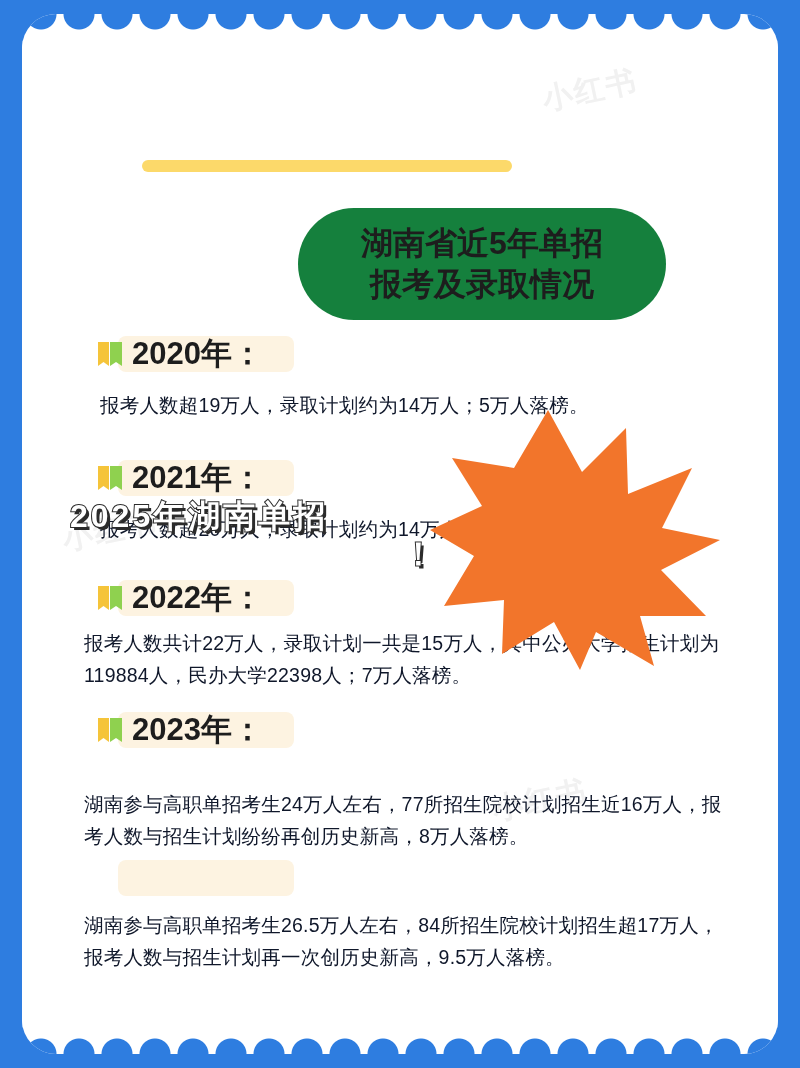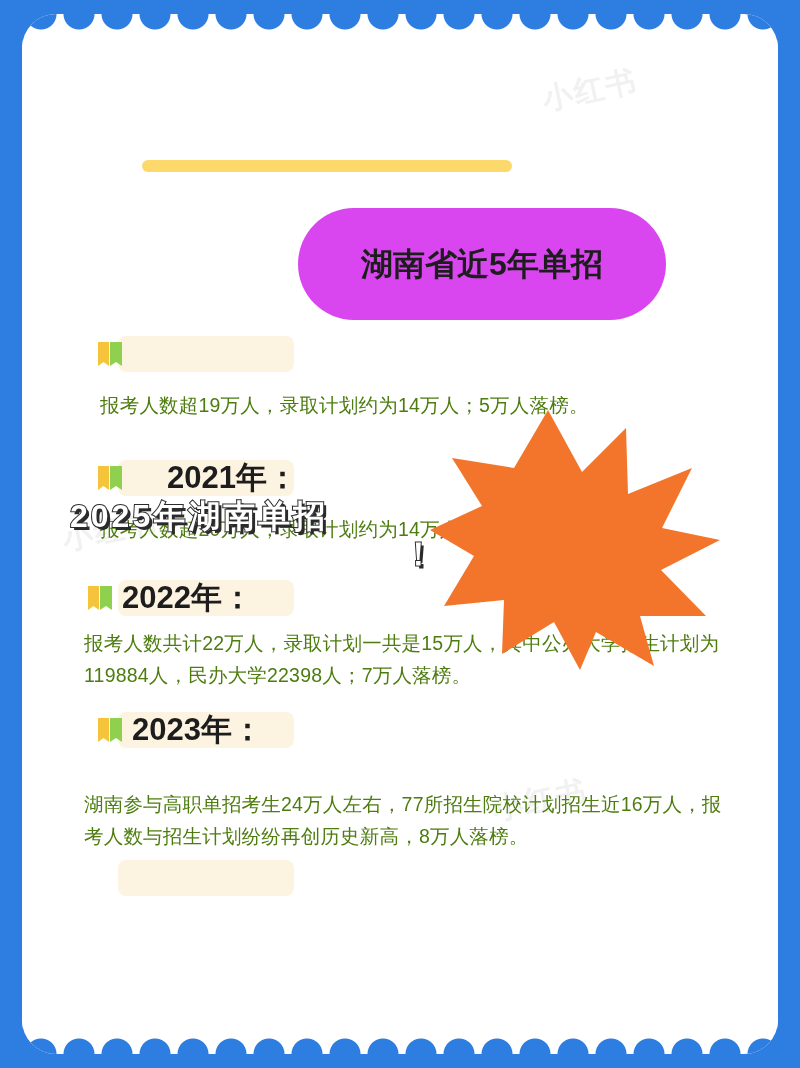--- a/index.html
+++ b/index.html
@@ -103,21 +103,21 @@
     z-index: 2;
   }
 
   
   .subtitle-pill {
     position: absolute;
     left: 276px;
     top: 168px;
     width: 368px;
     height: 112px;
-    background: #d946ef;
+    background: #15803d;
     border-radius: 56px;
     display: flex;
     flex-direction: column;
     align-items: center;
     justify-content: center;
   }
   .subtitle-pill div {
     font-size: 32px;
     font-weight: bold;
     color: #1d1d1d;
@@ -153,21 +153,21 @@
     font-size: 31px;
     font-weight: bold;
     color: #1d1d1d;
     white-space: nowrap;
   }
 
   
   .para {
     position: absolute;
     font-size: 19.5px;
-    color: #4d7c0f;
+    color: #0f172a;
     line-height: 1.62;
     letter-spacing: 0.2px;
   }
 
   
   .burst {
     position: absolute;
     left: 430px;
     top: 410px;
     width: 290px;
@@ -207,62 +207,65 @@
   <div class="inner">
 
     <div class="watermark wm1">小红书</div>
     <div class="watermark wm2">小红书</div>
     <div class="watermark wm3">小红书</div>
 
     <div class="title-underline"></div>
 
     <div class="subtitle-pill">
       <div>湖南省近5年单招</div>
+      <div>报考及录取情况</div>
     </div>
 
     <div class="year-chip" style="left:96px; top:296px; width:176px;"></div>
     <div class="year-row" style="left:74px; top:292px;">
       <svg class="book-icon" viewBox="0 0 28 30">
         <path d="M2 3 h11 v24 l-5.5-4 L2 27 z" fill="#f5c43a"></path>
         <path d="M14 3 h12 v24 l-6-4 -6 4 z" fill="#8fd14f"></path>
       </svg>
+      <span class="year-label">2020年：</span>
     </div>
     <div class="para" style="left:78px; top:350px; width:610px;">报考人数超19万人，录取计划约为14万人；5万人落榜。</div>
 
     <div class="year-chip" style="left:96px; top:420px; width:176px;"></div>
-    <div class="year-row" style="left:74px; top:416px;gap:35px;">
+    <div class="year-row" style="left:74px; top:416px;">
       <svg class="book-icon" viewBox="0 0 28 30">
         <path d="M2 3 h11 v24 l-5.5-4 L2 27 z" fill="#f5c43a"></path>
         <path d="M14 3 h12 v24 l-6-4 -6 4 z" fill="#8fd14f"></path>
       </svg>
       <span class="year-label">2021年：</span>
     </div>
     <div class="para" style="left:78px; top:474px; width:610px;">报考人数超20万人，录取计划约为14万人，6万人落榜。</div>
 
     <div class="year-chip" style="left:96px; top:540px; width:176px;"></div>
-    <div class="year-row" style="left:64px; top:536px;">
+    <div class="year-row" style="left:74px; top:536px;">
       <svg class="book-icon" viewBox="0 0 28 30">
         <path d="M2 3 h11 v24 l-5.5-4 L2 27 z" fill="#f5c43a"></path>
         <path d="M14 3 h12 v24 l-6-4 -6 4 z" fill="#8fd14f"></path>
       </svg>
       <span class="year-label">2022年：</span>
     </div>
     <div class="para" style="left:62px; top:588px; width:640px;">报考人数共计22万人，录取计划一共是15万人，其中公办大学招生计划为119884人，民办大学22398人；7万人落榜。</div>
 
     <div class="year-chip" style="left:96px; top:672px; width:176px;"></div>
     <div class="year-row" style="left:74px; top:668px;align-items:center;">
       <svg class="book-icon" viewBox="0 0 28 30">
         <path d="M2 3 h11 v24 l-5.5-4 L2 27 z" fill="#f5c43a"></path>
         <path d="M14 3 h12 v24 l-6-4 -6 4 z" fill="#8fd14f"></path>
       </svg>
       <span class="year-label">2023年：</span>
     </div>
     <div class="para" style="left:62px; top:749px; width:640px;">湖南参与高职单招考生24万人左右，77所招生院校计划招生近16万人，报考人数与招生计划纷纷再创历史新高，8万人落榜。</div>
 
     <div class="year-chip" style="left:96px; top:820px; width:176px;"></div>
+    <div class="para" style="left:62px; top:870px; width:640px;">湖南参与高职单招考生26.5万人左右，84所招生院校计划招生超17万人，报考人数与招生计划再一次创历史新高，9.5万人落榜。</div>
 
   </div>
 </div>
 
 <div class="burst">
   <svg width="290" height="260" viewBox="0 0 290 260">
     <polygon points="118,0 152,62 196,18 198,84 262,58 232,118 290,130 231,160 276,206 210,206 224,256 166,222 150,260 124,212 72,244 74,190 14,196 44,146 0,120 52,96 22,48 84,58" fill="#f2752b"></polygon>
   </svg>
 </div>
 

